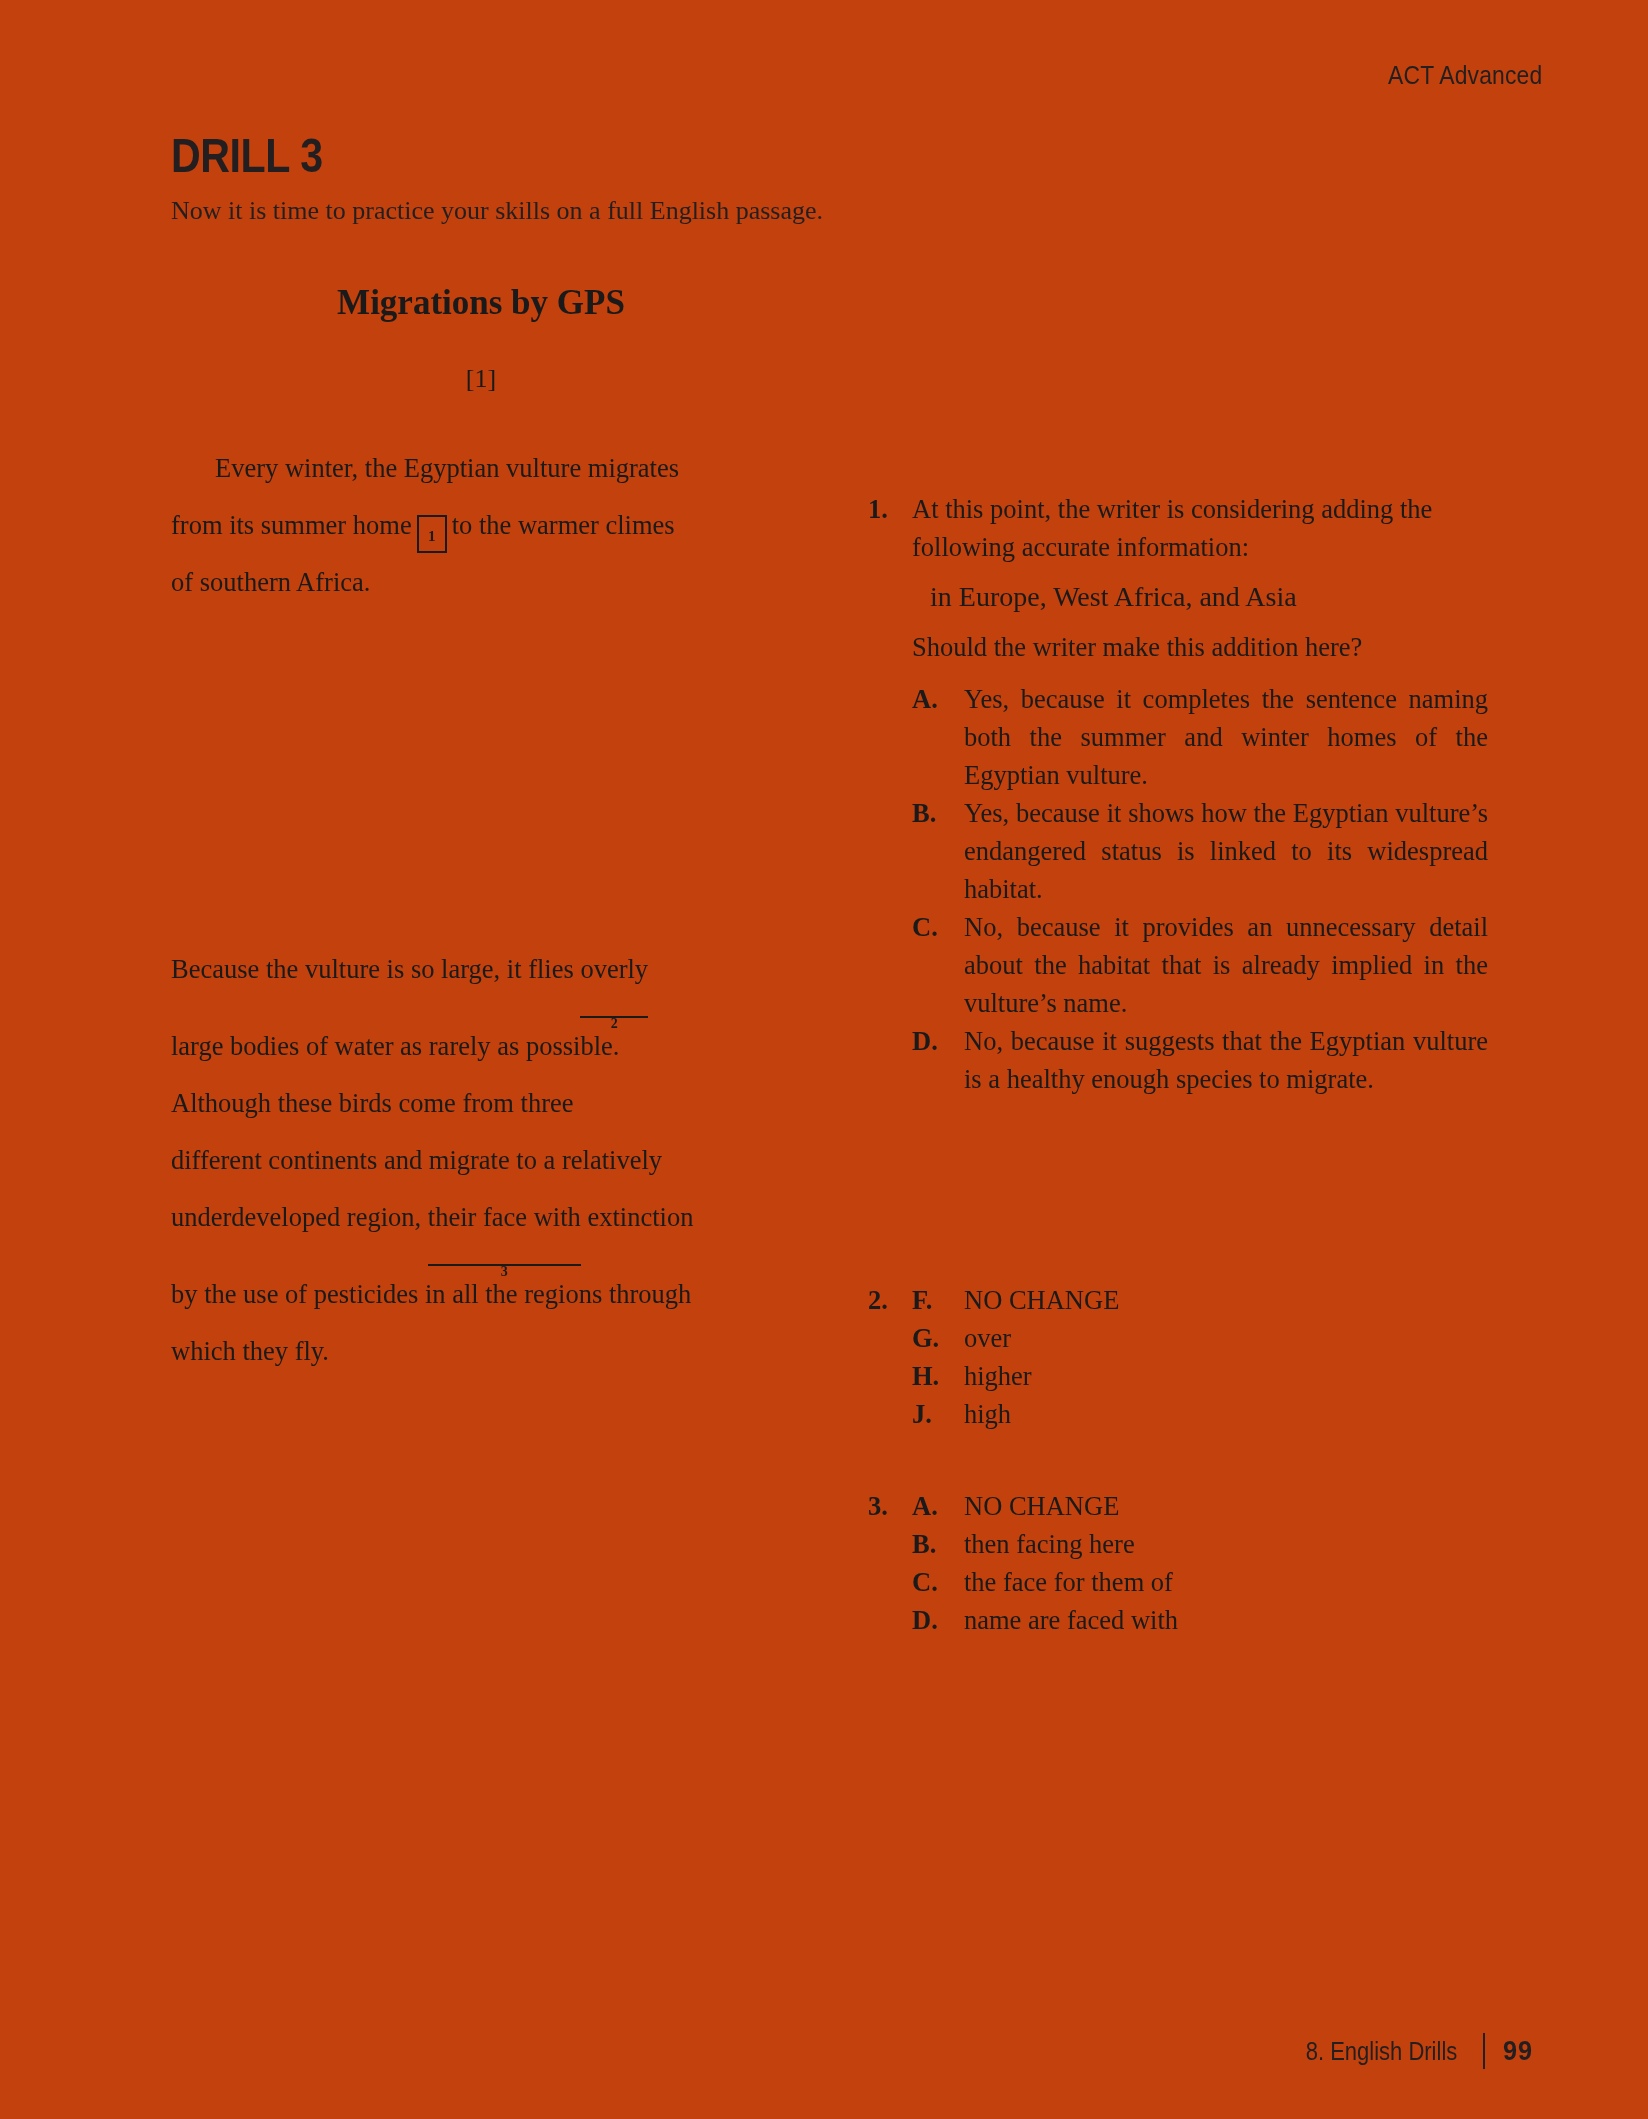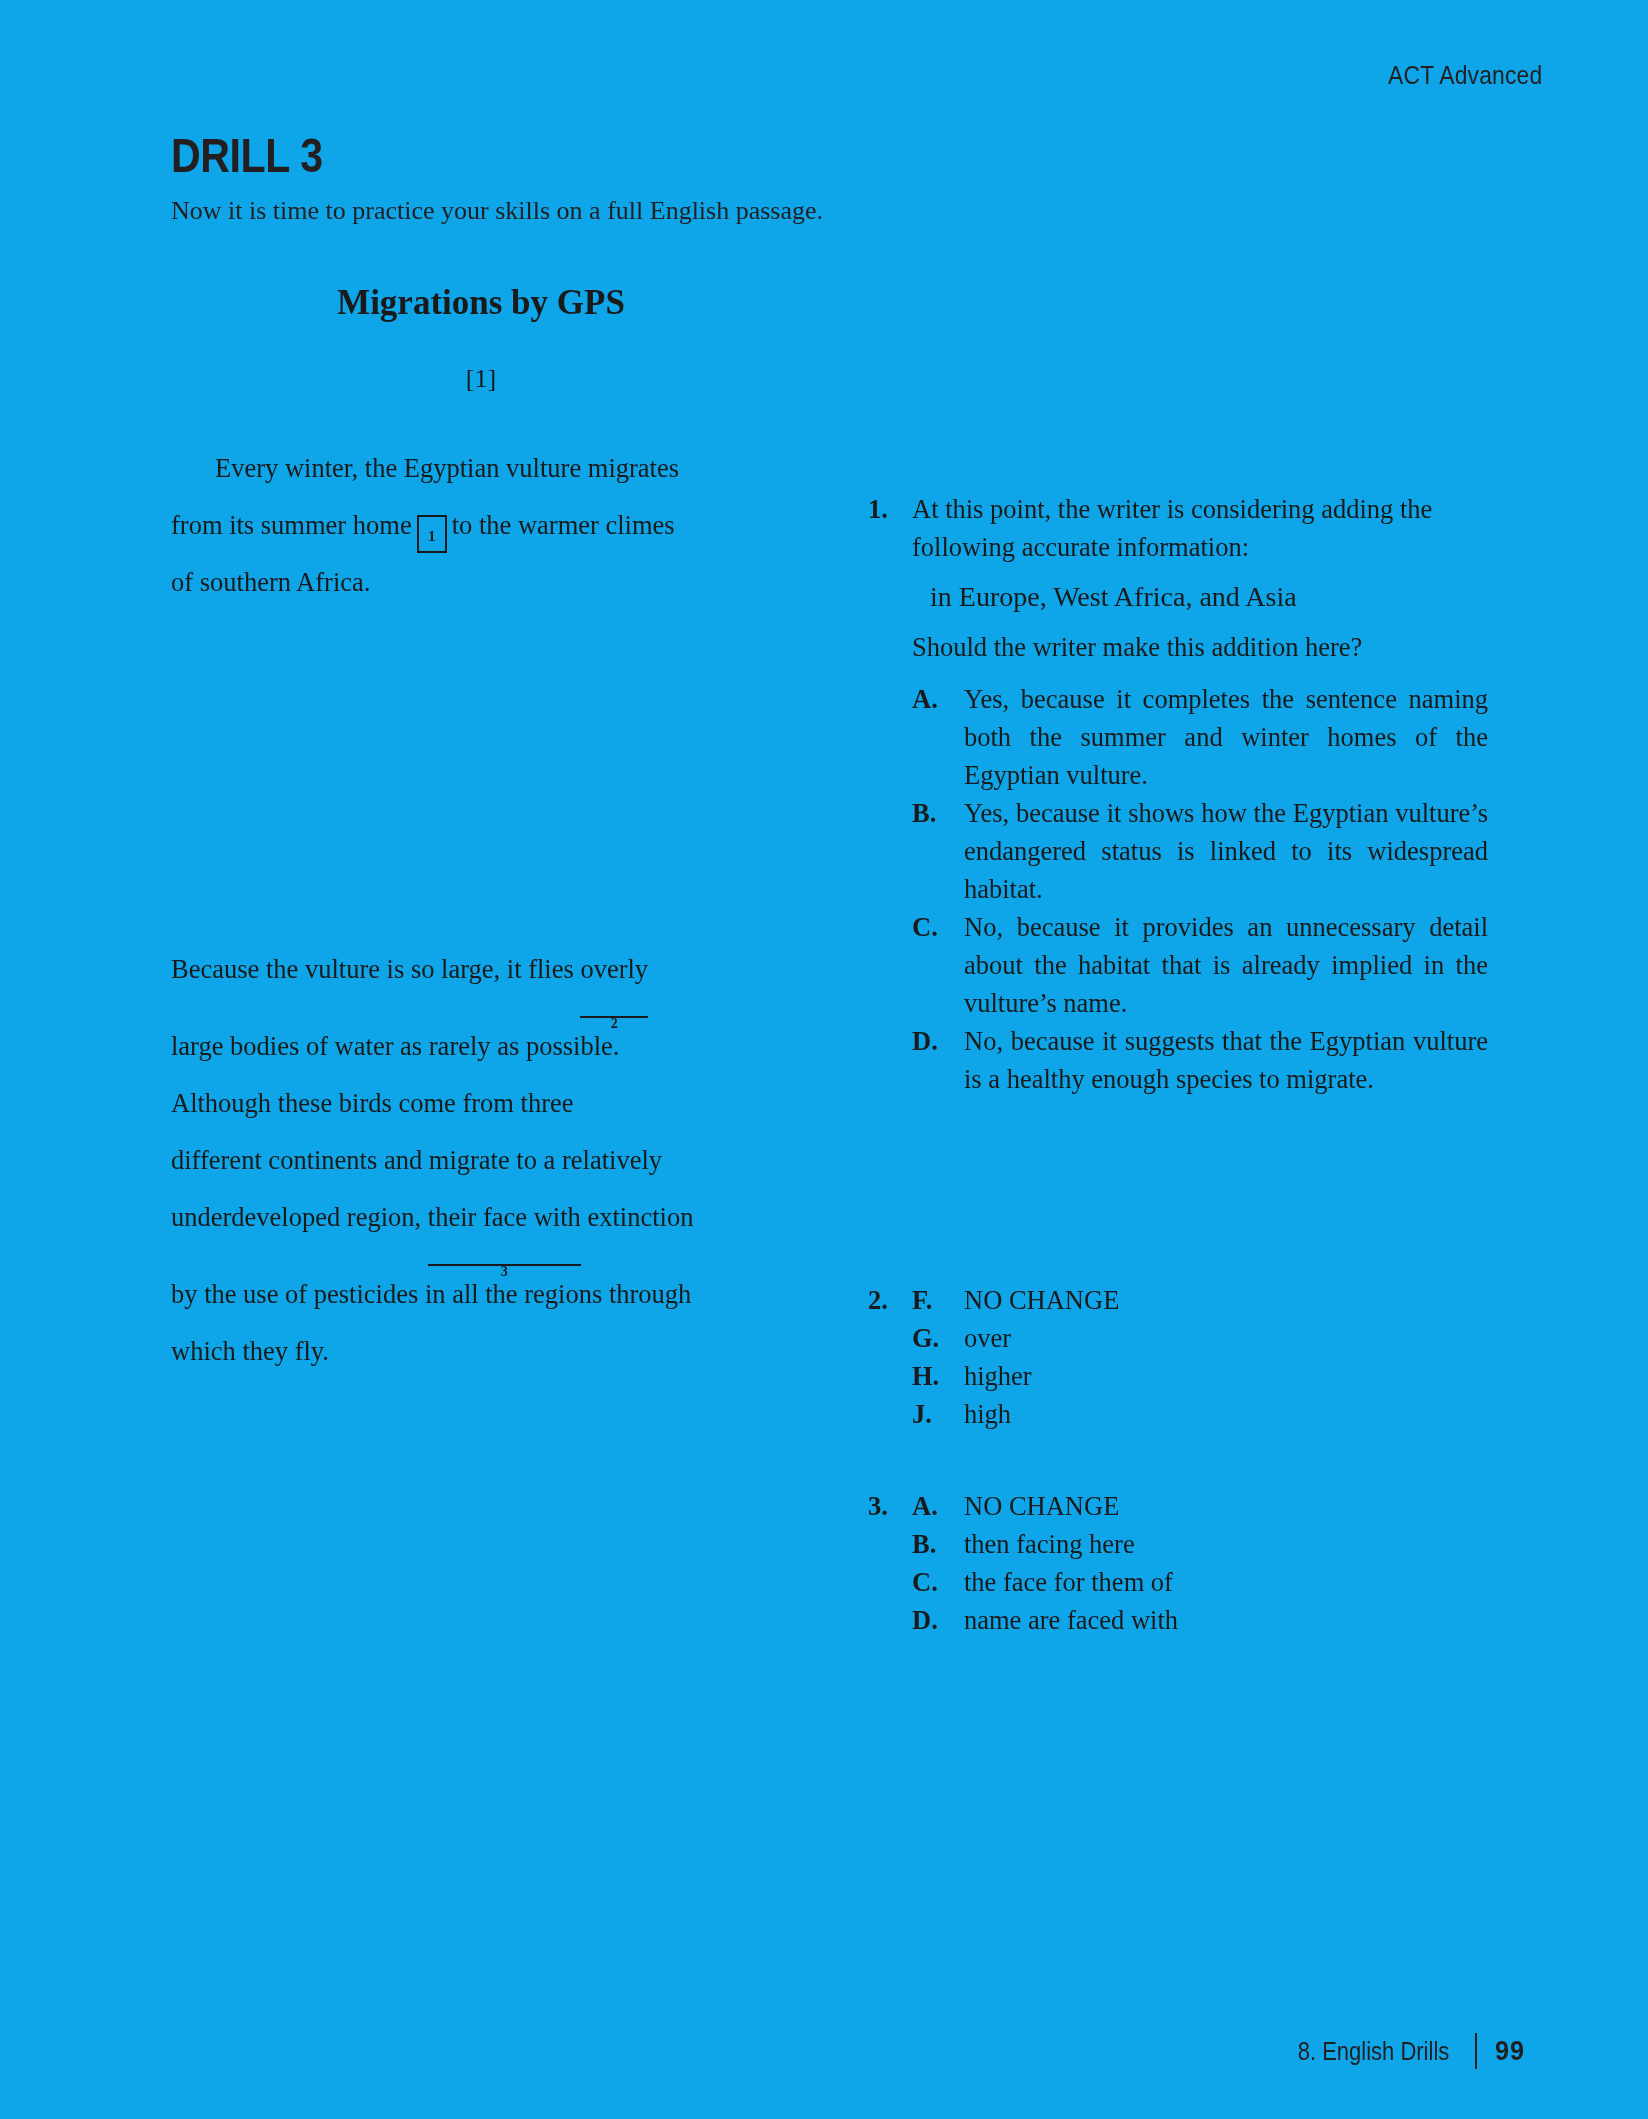--- a/index.html
+++ b/index.html
@@ -4,21 +4,21 @@
 <style>
   html, body {
     margin: 0;
     padding: 0;
     background: #ffffff;
   }
   .page {
     position: relative;
     width: 1648px;
     height: 2119px;
-    background: #0ea5e9;
+    background: #c2410c;
     overflow: hidden;
     font-family: "Liberation Serif", serif;
     color: #1a1a1a;
   }
 
   
   .running-head {
     position: absolute;
     top: 60px;
     right: 106px;
@@ -195,21 +195,21 @@
   }
   .choice-text.justify {
     text-align: justify;
     text-align-last: left;
   }
   .choices.tight .choice-text { line-height: 38px; }
 
   
   .footer {
     position: absolute;
-    right: 120px;
+    right: 112px;
     bottom: 50px;
     display: flex;
     align-items: center;
     font-family: "Liberation Sans", sans-serif;
     color: #231f20;
     text-align: center;
   }
   .footer-label {
     font-size: 25px;
     font-stretch: condensed;

